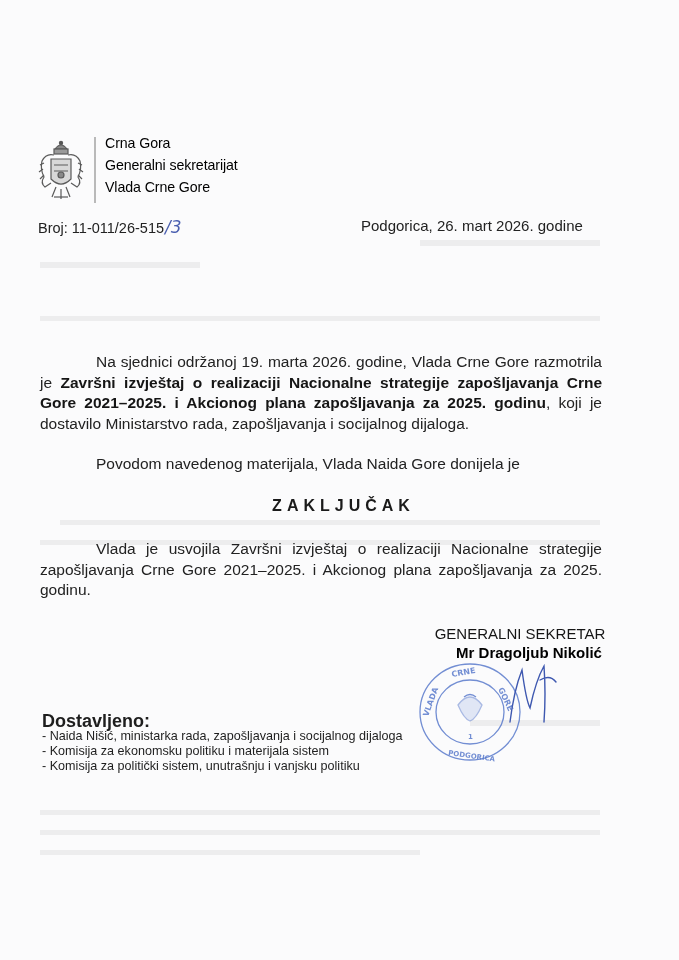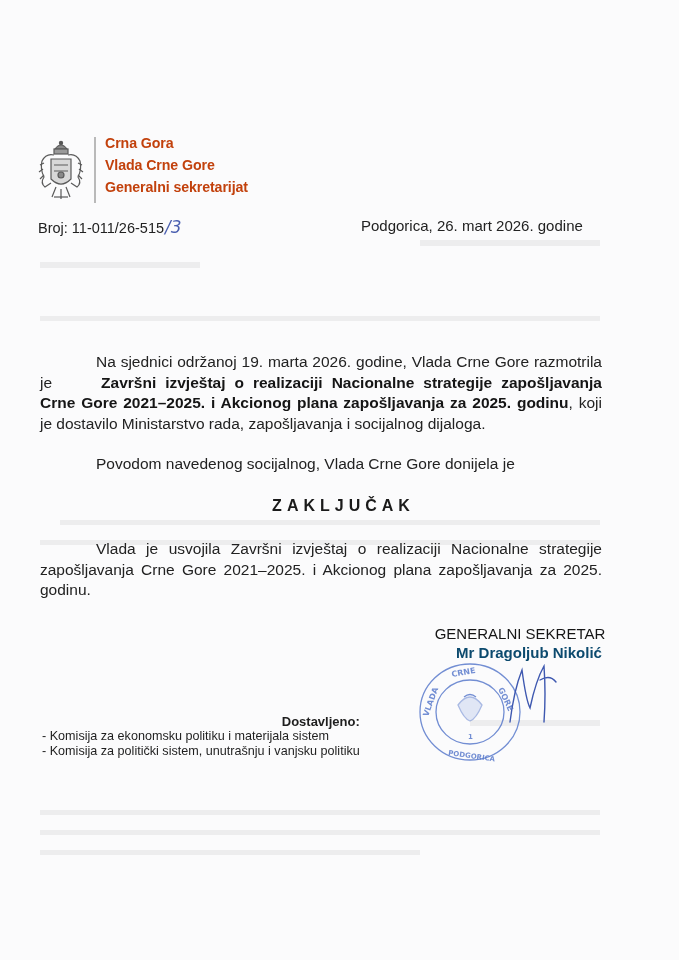--- a/index.html
+++ b/index.html
@@ -10,52 +10,52 @@
     color: #1e1e1e;
     position: relative;
   }
   .page { position: absolute; inset: 0; }
 
   
   .letterhead { position: absolute; left: 36px; top: 133px; display: flex; align-items: stretch; }
   .coat { width: 50px; height: 66px; margin-top: 6px; }
   .lh-rule { width: 2px; background: #b9b9b9; margin: 0 9px 0 8px; height: 66px; margin-top: 4px; }
   .lh-text { display: flex; flex-direction: column; justify-content: space-between; height: 64px; padding-top: 0; }
-  .lh-line { font-size: 14.2px; font-weight: 700; letter-spacing: -0.1px; line-height: 20px; color: #c2410c; }
+  .lh-line { font-size: 14.2px; font-weight: 400; letter-spacing: -0.1px; line-height: 20px; color: #000000; }
 
   
   .broj { position: absolute; left: 38px; top: 217px; font-size: 14.5px; color: #222; }
   .broj-hand { color: #4a5fb0; font-family: "DejaVu Sans", sans-serif; font-size: 17px; margin-left: 1px; font-style: italic; }
   .place-date { position: absolute; left: 361px; top: 217px; font-size: 15px; color: #222; }
 
   
   .body-block { position: absolute; left: 40px; width: 562px; font-size: 15.5px; line-height: 20.5px; color: #222; }
   .p1 { top: 352px; text-align: justify; }
   .p1 .indent { display: inline-block; width: 56px; }
   .p2 { top: 454px; }
   .p2 .indent { display: inline-block; width: 56px; }
-  b { font-weight: 700; color: #151515; margin-left: 40px; }
+  b { font-weight: 700; color: #151515; }
 
   .title { position: absolute; top: 497px; left: 0; width: 679px; text-align: center;
            font-size: 16px; font-weight: 700; letter-spacing: 5px; color: #1a1a1a; padding-left: 4px; }
 
   .p3 { top: 539px; text-align: justify; }
   .p3 .indent { display: inline-block; width: 56px; }
 
   
   .sig-block { position: absolute; left: 404px; top: 624px; width: 232px; text-align: center; }
   .sig-title { font-size: 15px; font-weight: 400; color: #151515; line-height: 19px; }
-  .sig-name { font-size: 15px; font-weight: 700; color: #0c4a6e; line-height: 19px; padding-left: 18px; }
+  .sig-name { font-size: 15px; font-weight: 700; color: #000000; line-height: 19px; padding-left: 18px; }
 
   .stamp { position: absolute; left: 412px; top: 659px; width: 120px; height: 104px; }
   .signature { position: absolute; left: 500px; top: 660px; width: 70px; height: 70px; }
 
   
   .dist { position: absolute; left: 42px; top: 714px; font-size: 12.6px; line-height: 15px; color: #1e1e1e; }
-  .dist-head { font-weight: 700; font-size: 13px; text-align: right; }
+  .dist-head { font-weight: 700; font-size: 18px; }
   .dist-item { white-space: nowrap; }
 
   .bleed { position: absolute; inset: 0; pointer-events: none; opacity: 0.05; }
 </style>
 </head>
 <body>
 
 <div class="page">
 
   <svg class="bleed" width="679" height="960">
@@ -85,36 +85,36 @@
         <path d="M15 20 L35 20 L35 40 Q25 50 15 40 Z" fill="#d8d8d8"></path>
         <path d="M18 26 L32 26 M18 32 L32 32"></path>
         <circle cx="25" cy="36" r="3" fill="#888"></circle>
         <path d="M20 48 L16 58 M30 48 L34 58 M25 50 L25 60"></path>
         <path d="M18 58 L32 58"></path>
       </g>
     </svg>
     <div class="lh-rule"></div>
     <div class="lh-text">
       <div class="lh-line">Crna Gora</div>
+      <div class="lh-line">Generalni sekretarijat</div>
       <div class="lh-line">Vlada Crne Gore</div>
-      <div class="lh-line">Generalni sekretarijat</div>
     </div>
   </div>
 
   <div class="broj">
     <span>Broj: 11-011/26-515</span><span class="broj-hand">/3</span>
   </div>
   <div class="place-date">Podgorica, 26. mart 2026. godine</div>
 
   <div class="body-block p1">
     <span class="indent"></span><span>Na sjednici održanoj 19. marta 2026. godine, Vlada Crne Gore razmotrila je </span><b>Završni izvještaj o realizaciji Nacionalne strategije zapošljavanja Crne Gore 2021–2025. i Akcionog plana zapošljavanja za 2025. godinu</b><span>, koji je dostavilo Ministarstvo rada, zapošljavanja i socijalnog dijaloga.</span>
   </div>
 
   <div class="body-block p2">
-    <span class="indent"></span><span>Povodom navedenog socijalnog, Vlada Crne Gore donijela je</span>
+    <span class="indent"></span><span>Povodom navedenog materijala, Vlada Naida Gore donijela je</span>
   </div>
 
   <div class="title">ZAKLJUČAK</div>
 
   <div class="body-block p3">
     <span class="indent"></span><span>Vlada je usvojila Završni izvještaj o realizaciji Nacionalne strategije zapošljavanja Crne Gore 2021–2025. i Akcionog plana zapošljavanja za 2025. godinu.</span>
   </div>
 
   <div class="sig-block">
     <div class="sig-title">GENERALNI SEKRETAR</div>
@@ -136,17 +136,18 @@
       <text x="36" y="96" font-size="7" transform="rotate(8 36 96)">PODGORICA</text>
     </g>
   </svg>
 
   <svg class="signature" viewBox="0 0 70 70">
     <path d="M10 62 Q14 30 22 10 Q26 40 30 48 Q36 20 44 6 Q46 34 44 62 M40 20 Q50 14 56 22" fill="none" stroke="#3e58b0" stroke-width="1.4" stroke-linecap="round"></path>
   </svg>
 
   <div class="dist">
     <div class="dist-head">Dostavljeno:</div>
+    <div class="dist-item">- Naida Nišić, ministarka rada, zapošljavanja i socijalnog dijaloga</div>
     <div class="dist-item">- Komisija za ekonomsku politiku i materijala sistem</div>
     <div class="dist-item">- Komisija za politički sistem, unutrašnju i vanjsku politiku</div>
   </div>
 
 </div>
 
 </body></html>

